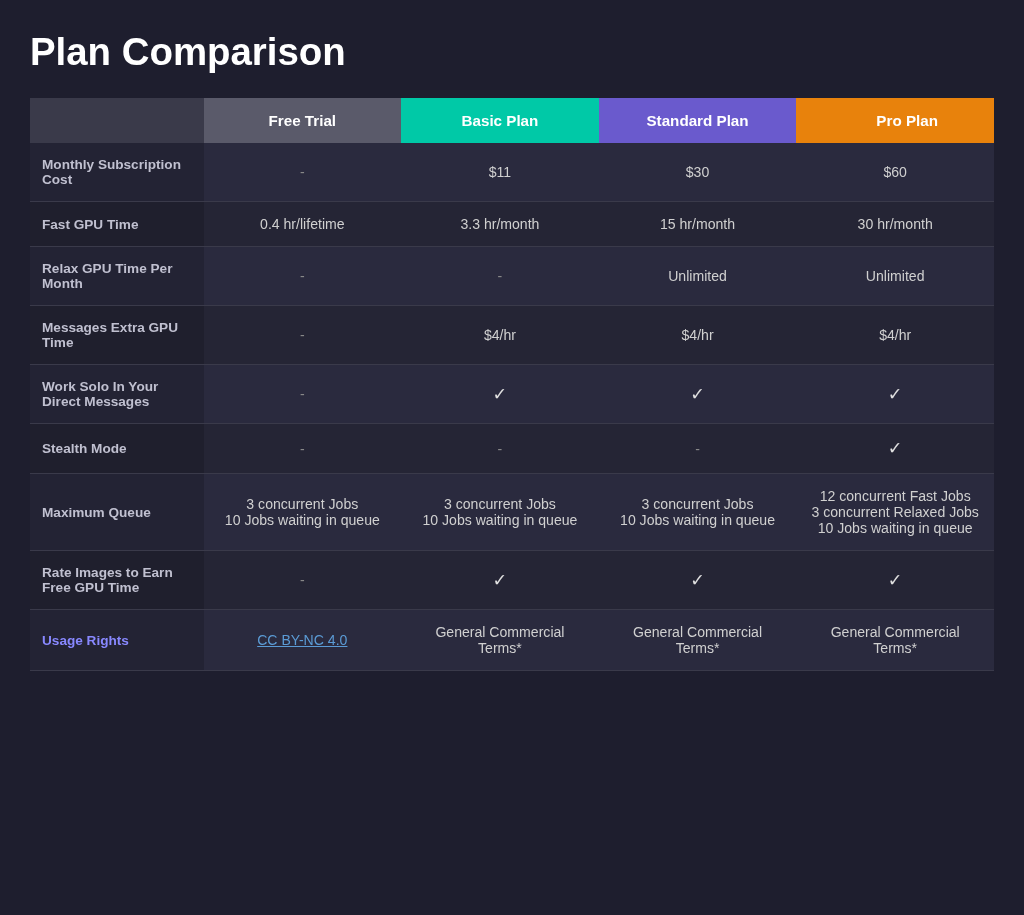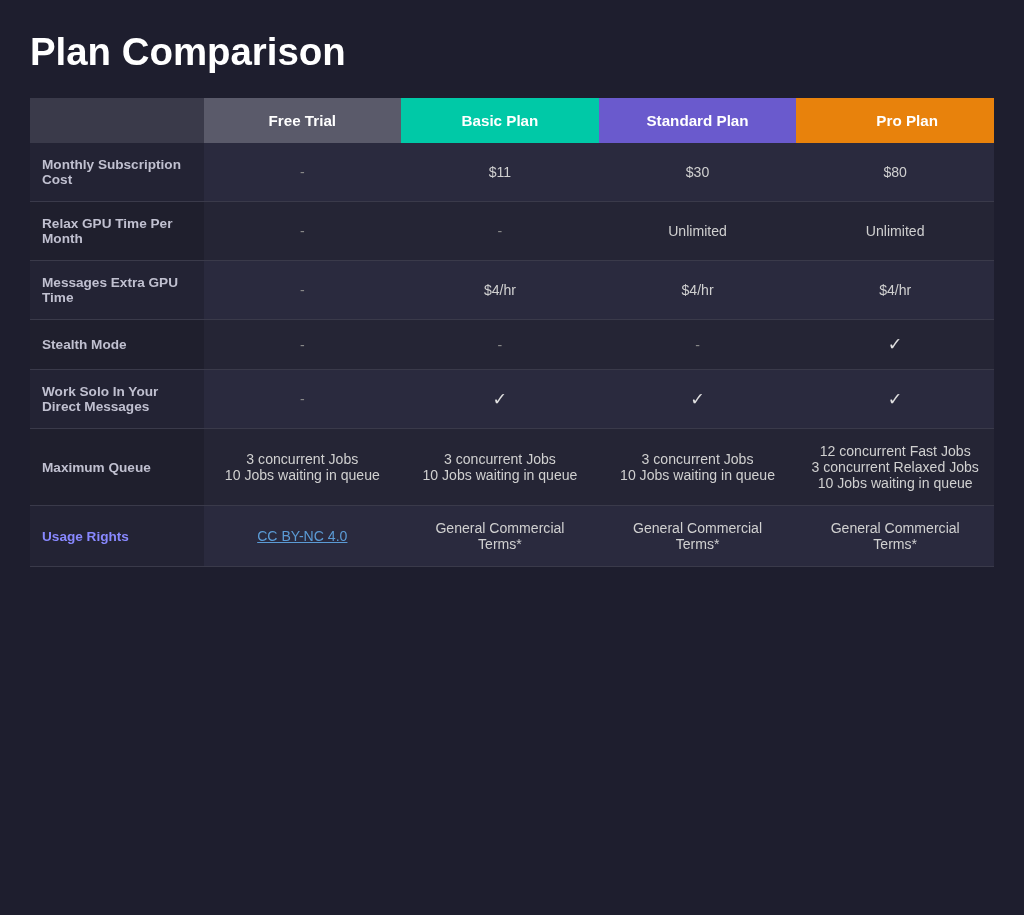--- a/index.html
+++ b/index.html
@@ -119,56 +119,70 @@
       <th class="col-standard">Standard Plan</th>
       <th class="col-pro">Pro Plan</th>
     </tr>
   </thead>
   <tbody id="table-body">
   <tr>
         <td>Monthly Subscription Cost</td>
         <td><span class="dash">-</span></td>
         <td><span>$11</span></td>
         <td><span>$30</span></td>
-        <td><span>$80</span></td>
+        <td><span>$60</span></td>
+      </tr>
+      <tr>
+        <td>Fast GPU Time</td>
+        <td><span>0.4 hr/lifetime</span></td>
+        <td><span>3.3 hr/month</span></td>
+        <td><span>15 hr/month</span></td>
+        <td><span>30 hr/month</span></td>
       </tr>
       <tr>
         <td>Relax GPU Time Per Month</td>
         <td><span class="dash">-</span></td>
         <td><span class="dash">-</span></td>
         <td><span>Unlimited</span></td>
         <td><span>Unlimited</span></td>
       </tr>
       <tr>
         <td>Messages Extra GPU Time</td>
         <td><span class="dash">-</span></td>
         <td><span>$4/hr</span></td>
         <td><span>$4/hr</span></td>
         <td><span>$4/hr</span></td>
       </tr>
       <tr>
+        <td>Work Solo In Your Direct Messages</td>
+        <td><span class="dash">-</span></td>
+        <td><span class="checkmark">✓</span></td>
+        <td><span class="checkmark">✓</span></td>
+        <td><span class="checkmark">✓</span></td>
+      </tr>
+      <tr>
         <td>Stealth Mode</td>
         <td><span class="dash">-</span></td>
         <td><span class="dash">-</span></td>
         <td><span class="dash">-</span></td>
-        <td><span class="checkmark">✓</span></td>
-      </tr>
-      <tr>
-        <td>Work Solo In Your Direct Messages</td>
-        <td><span class="dash">-</span></td>
-        <td><span class="checkmark">✓</span></td>
-        <td><span class="checkmark">✓</span></td>
         <td><span class="checkmark">✓</span></td>
       </tr>
       <tr>
         <td>Maximum Queue</td>
         <td><span>3 concurrent Jobs</span><br><span>10 Jobs waiting in queue</span></td>
         <td><span>3 concurrent Jobs</span><br><span>10 Jobs waiting in queue</span></td>
         <td><span>3 concurrent Jobs</span><br><span>10 Jobs waiting in queue</span></td>
         <td><span>12 concurrent Fast Jobs</span><br><span>3 concurrent Relaxed Jobs</span><br><span>10 Jobs waiting in queue</span></td>
+      </tr>
+      <tr>
+        <td>Rate Images to Earn Free GPU Time</td>
+        <td><span class="dash">-</span></td>
+        <td><span class="checkmark">✓</span></td>
+        <td><span class="checkmark">✓</span></td>
+        <td><span class="checkmark">✓</span></td>
       </tr>
       <tr>
         <td><span class="usage-label">Usage Rights</span></td>
         <td><a class="usage-link">CC BY-NC 4.0</a></td>
         <td><span>General Commercial Terms*</span></td>
         <td><span>General Commercial Terms*</span></td>
         <td><span>General Commercial Terms*</span></td>
       </tr>
     </tbody>
 </table>

